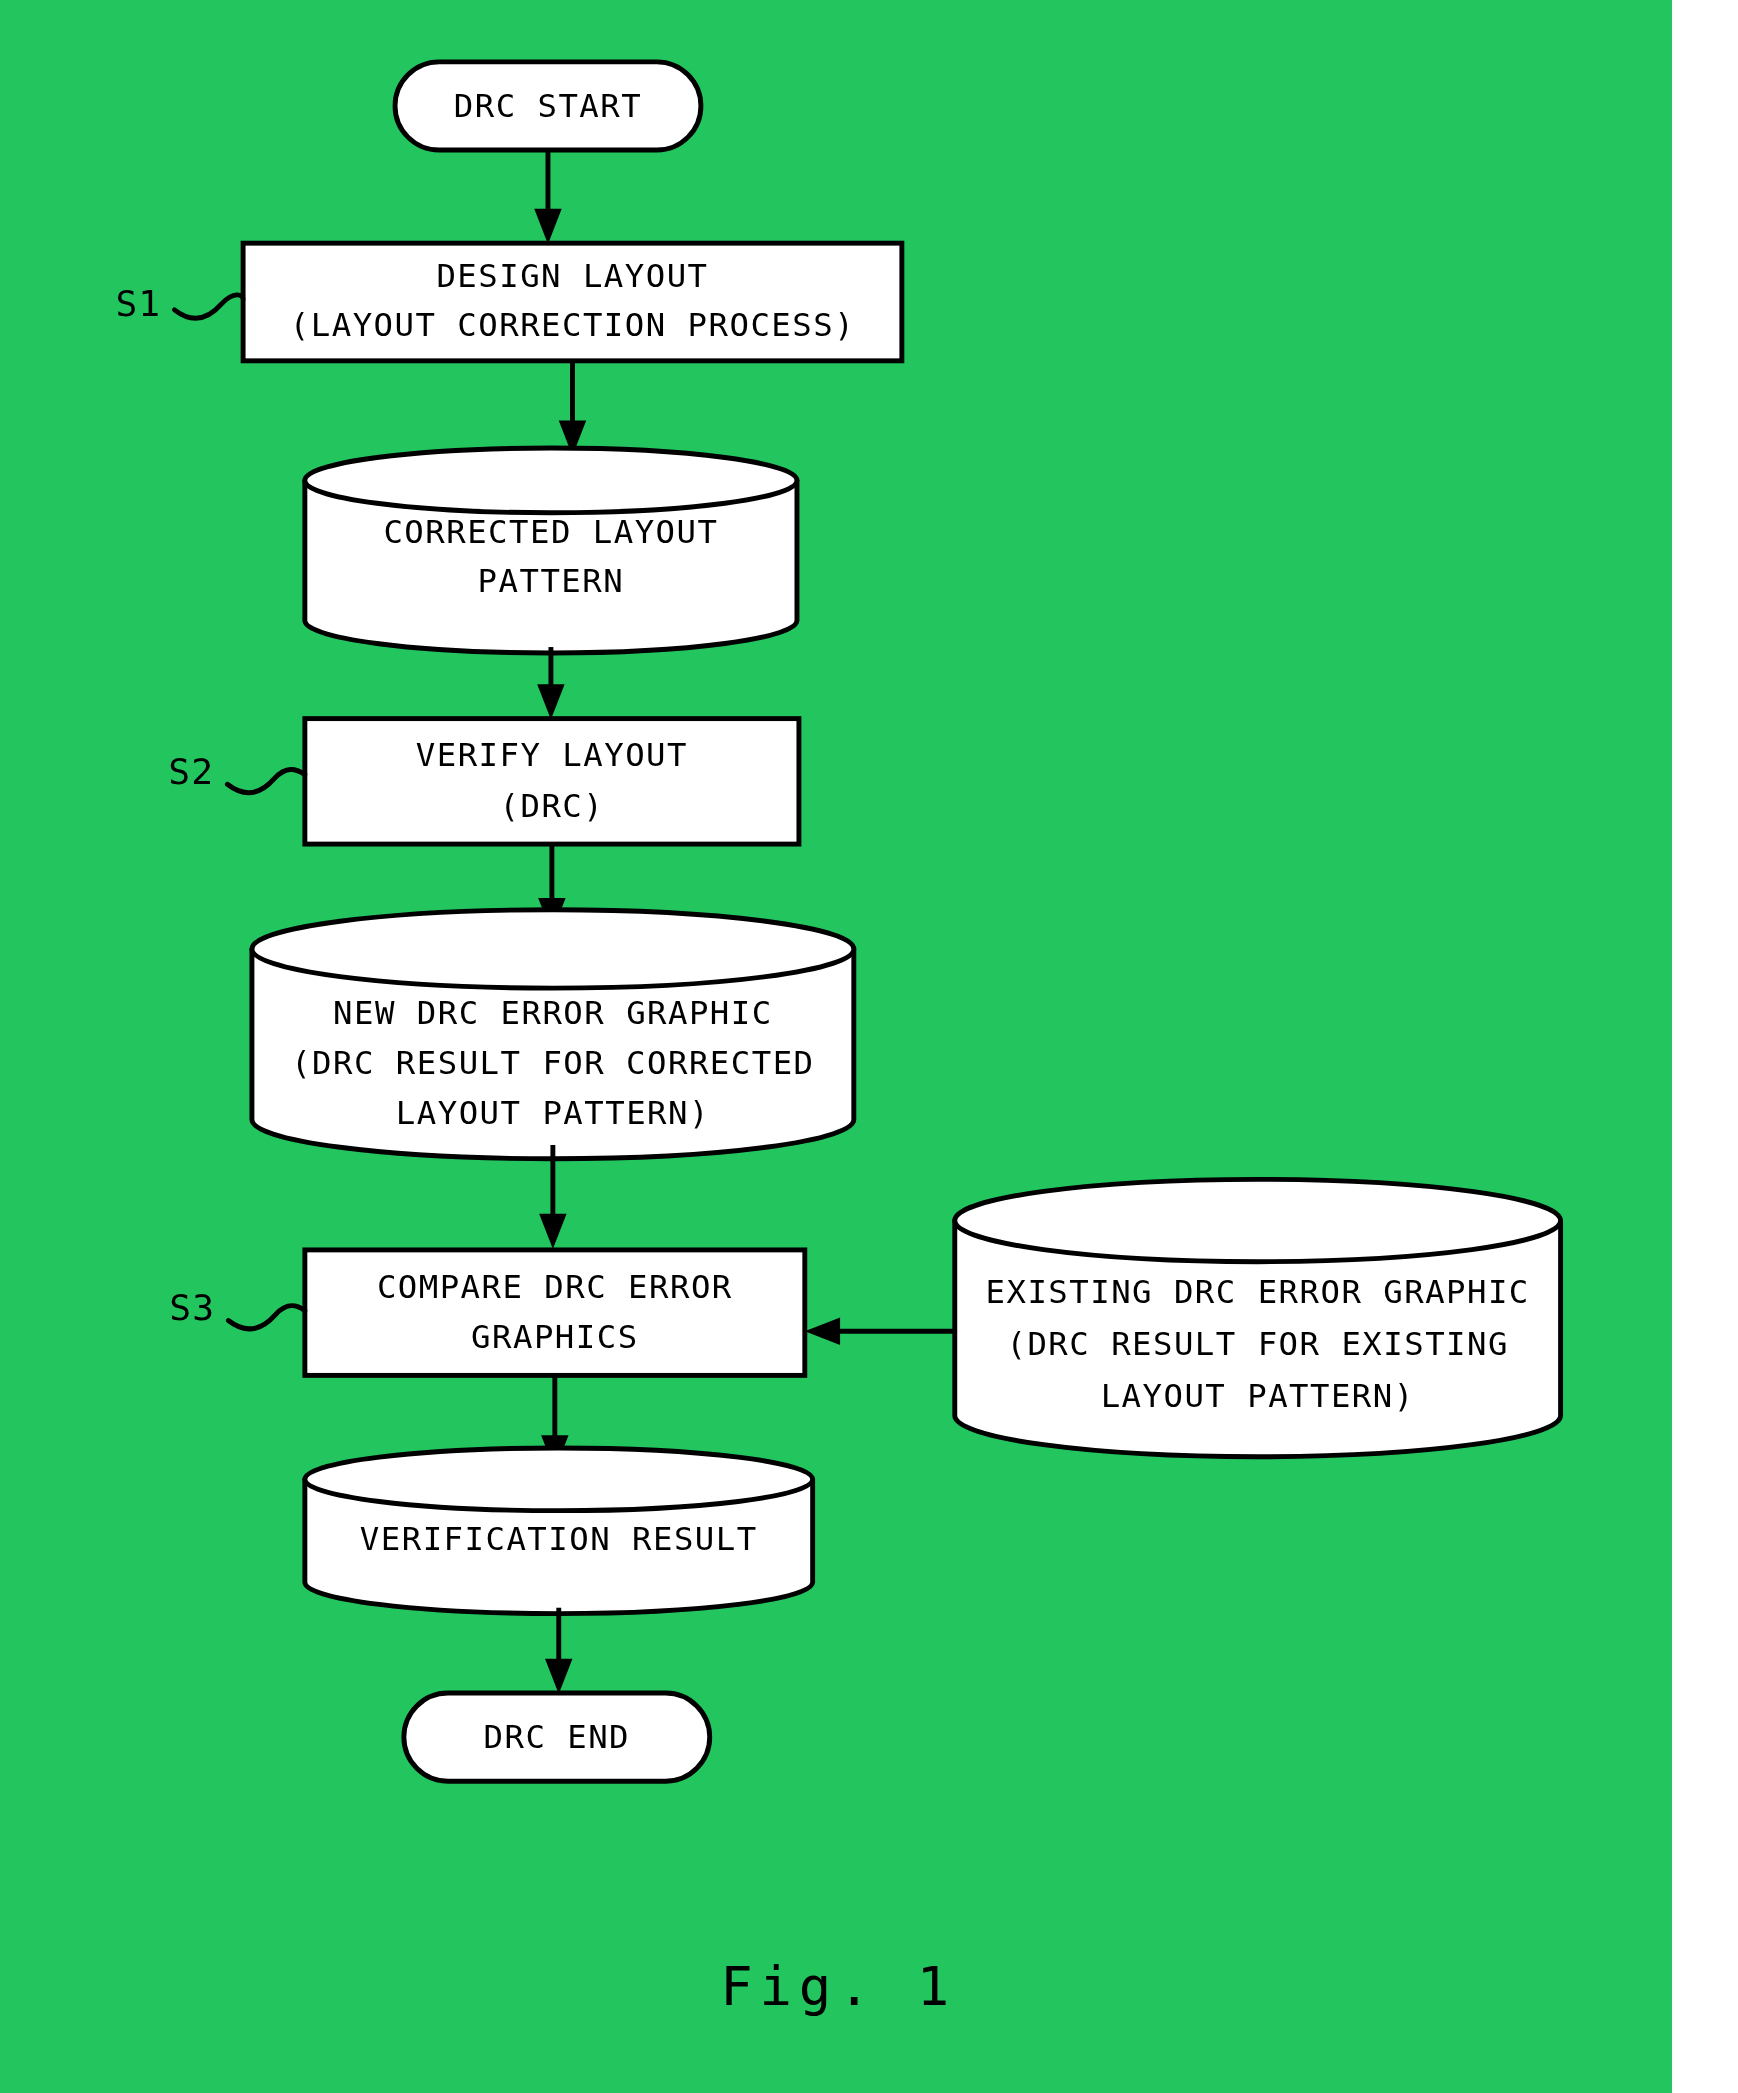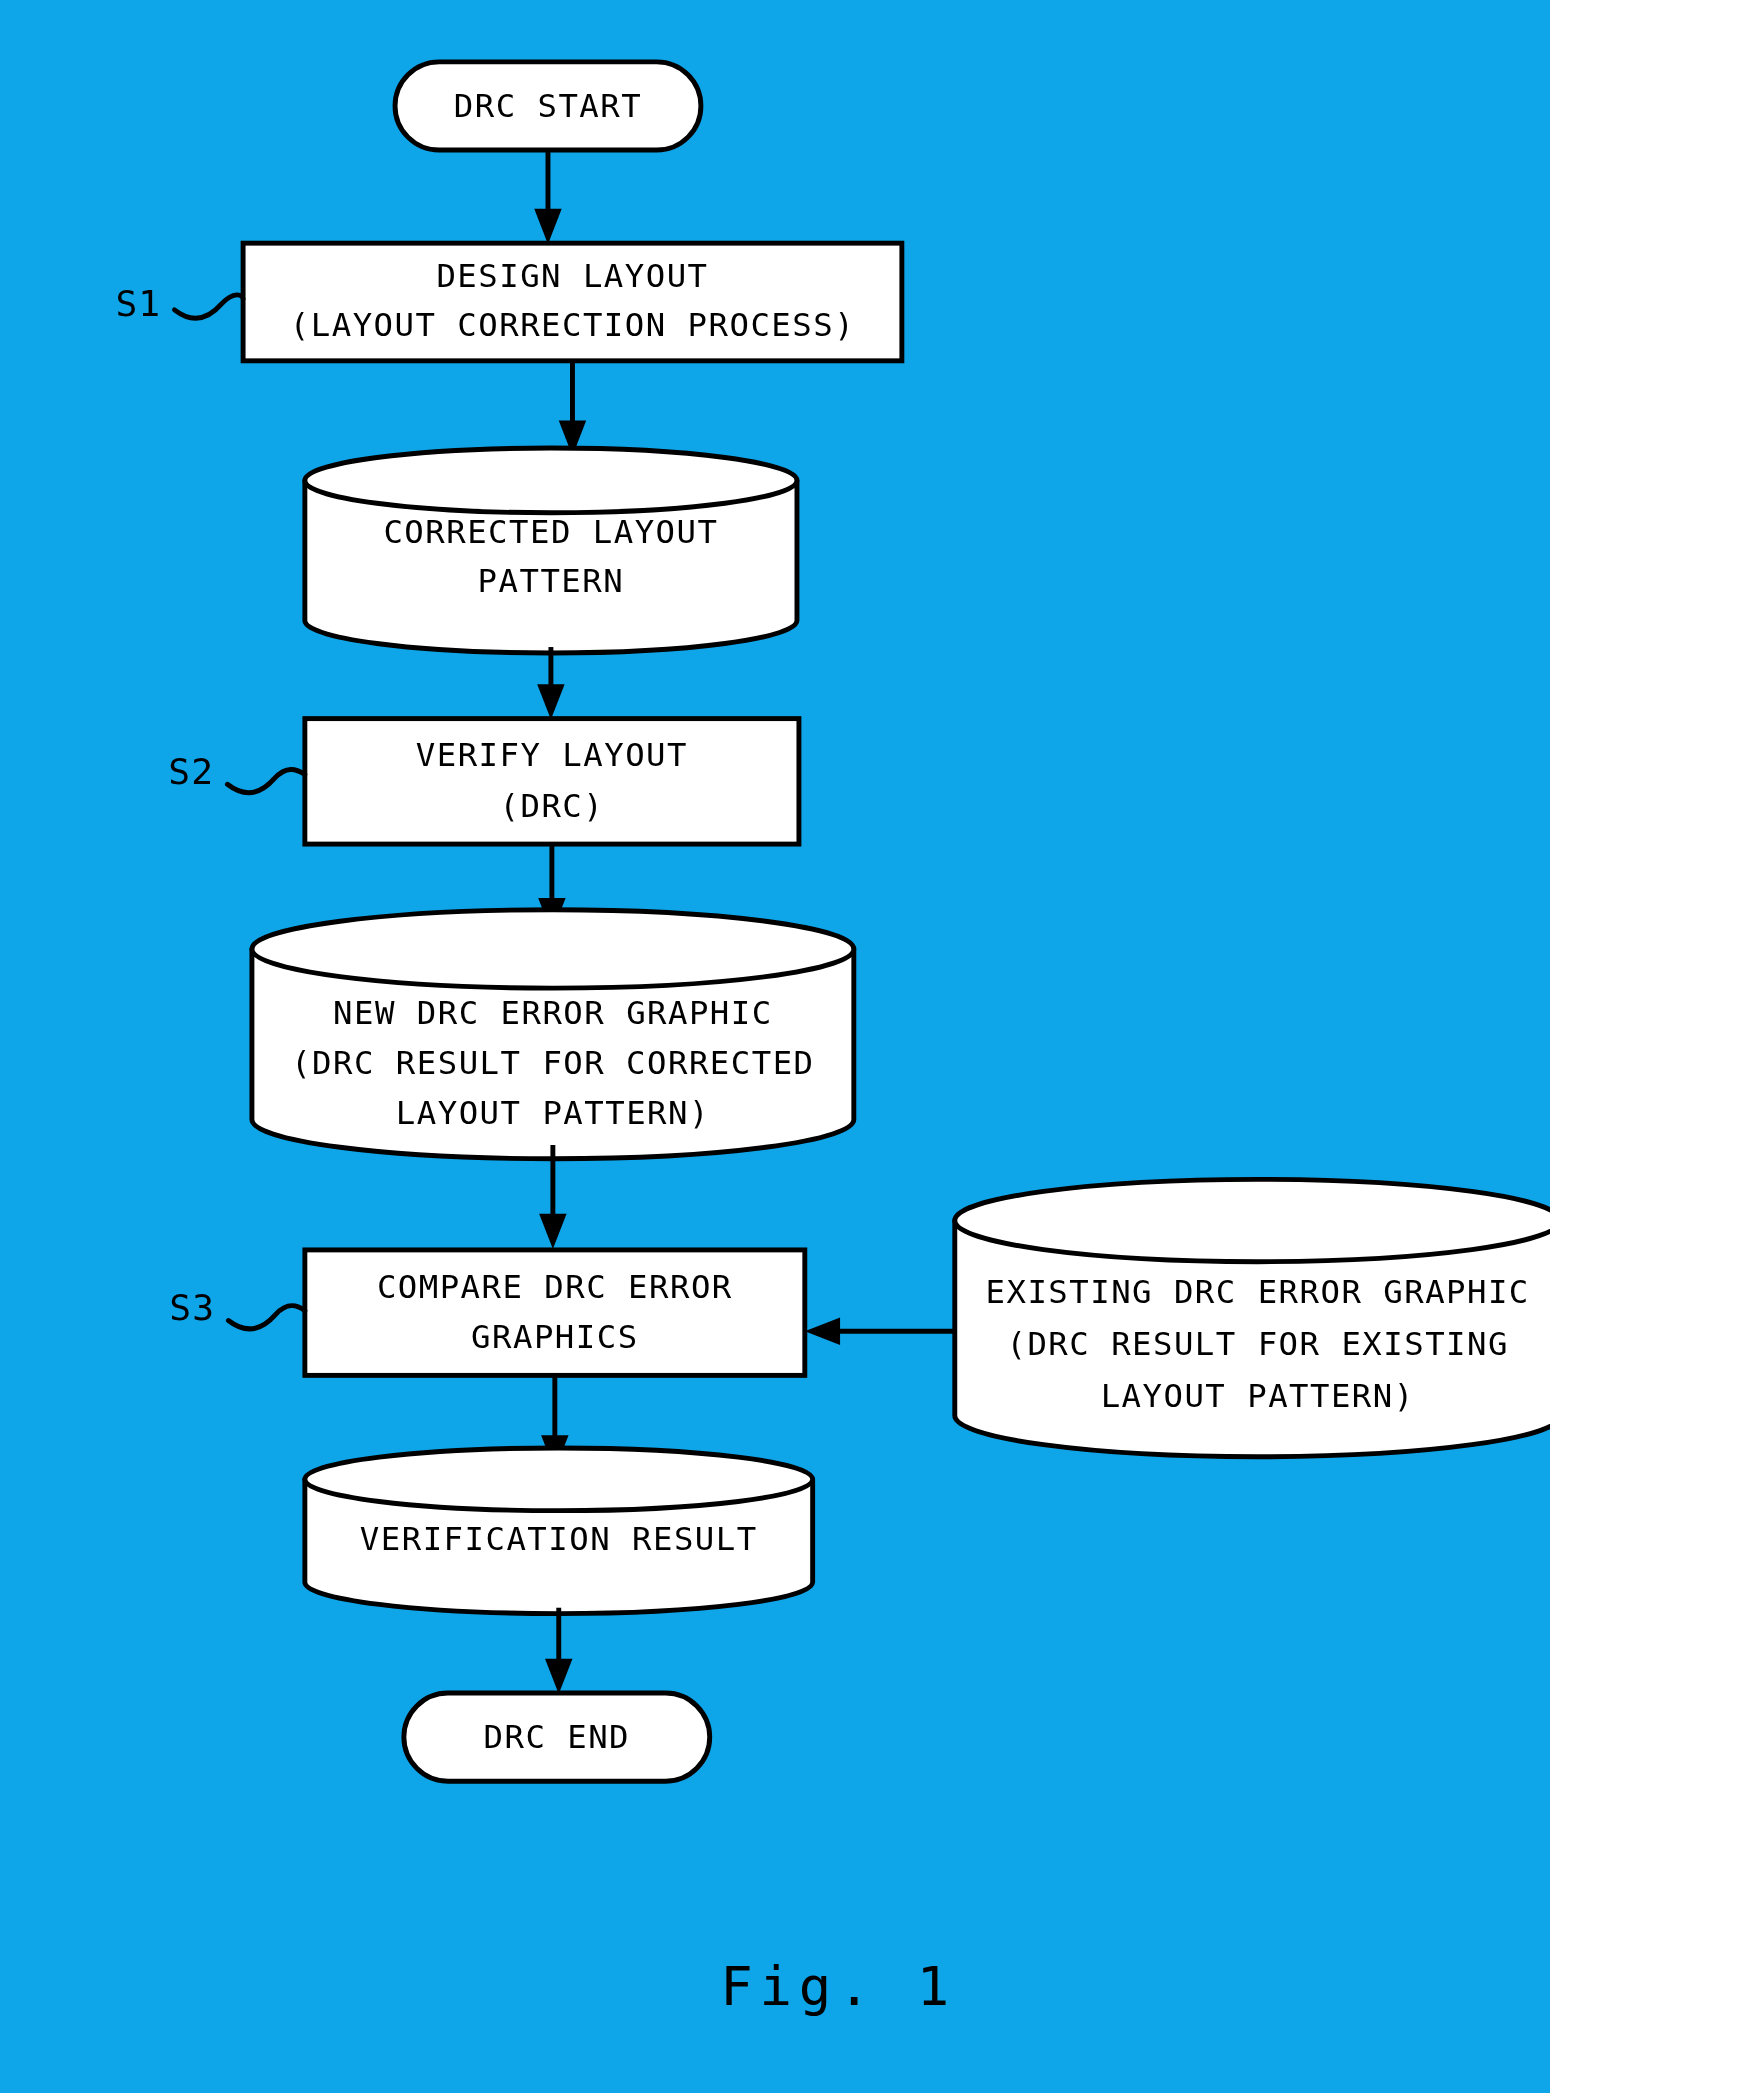--- a/index.html
+++ b/index.html
@@ -2,23 +2,23 @@
 <html><head>
 <meta charset="utf-8">
 <style>
   html, body {
     margin: 0;
     padding: 0;
     background: #ffffff;
   }
   #page {
     position: relative;
-    width: 1550px;
+    width: 1672px;
     height: 2094px;
-    background: #0ea5e9;
+    background: #22c55e;
     font-family: "DejaVu Sans Mono", "Liberation Mono", monospace;
     overflow: hidden;
   }
   svg#diagram {
     position: absolute;
     left: 0;
     top: 0;
     width: 1739px;
     height: 2094px;
   }

